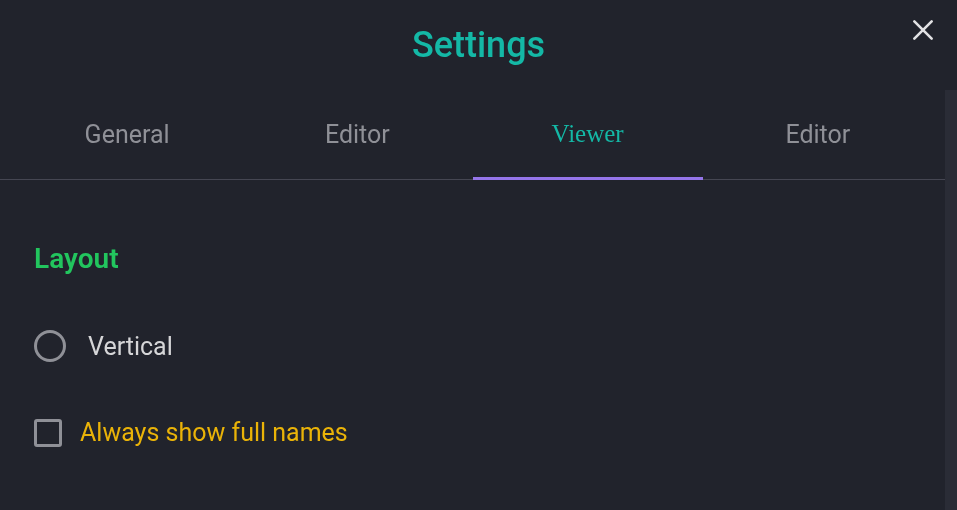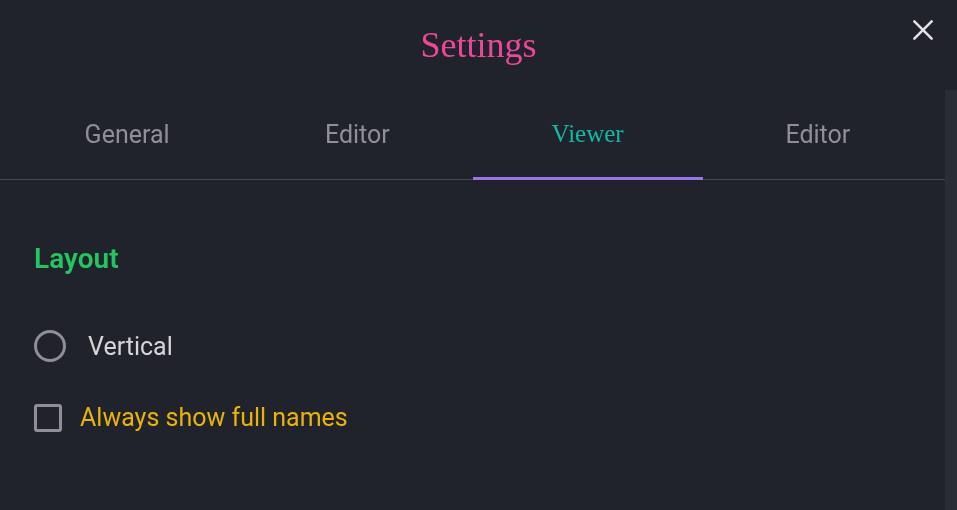--- a/index.html
+++ b/index.html
@@ -16,24 +16,23 @@
       overflow: hidden;
     }
     .header {
       position: relative;
       height: 90px;
       display: flex;
       align-items: center;
       justify-content: center;
     }
     .title {
-      color: #ec4899;
+      color: #14b8a6;
       font-size: 36px;
       font-weight: 500;
-      font-family: Liberation Serif, serif;
     }
     .close-btn {
       position: absolute;
       top: 14px;
       right: 18px;
       width: 32px;
       height: 32px;
       cursor: pointer;
       display: flex;
       align-items: center;
@@ -75,21 +74,21 @@
       padding: 62px 34px 0 34px;
     }
     .section-title {
       font-size: 28px;
       font-weight: 600;
       color: #22c55e;
       margin-bottom: 55px;
     }
     .radio-row {
       display: flex;
-      margin-bottom: 41px;
+      margin-bottom: 56px;
     }
     .radio-option {
       display: flex;
       align-items: center;
       cursor: pointer;
       width: 442px;
     }
     .radio-circle {
       width: 32px;
       height: 32px;

